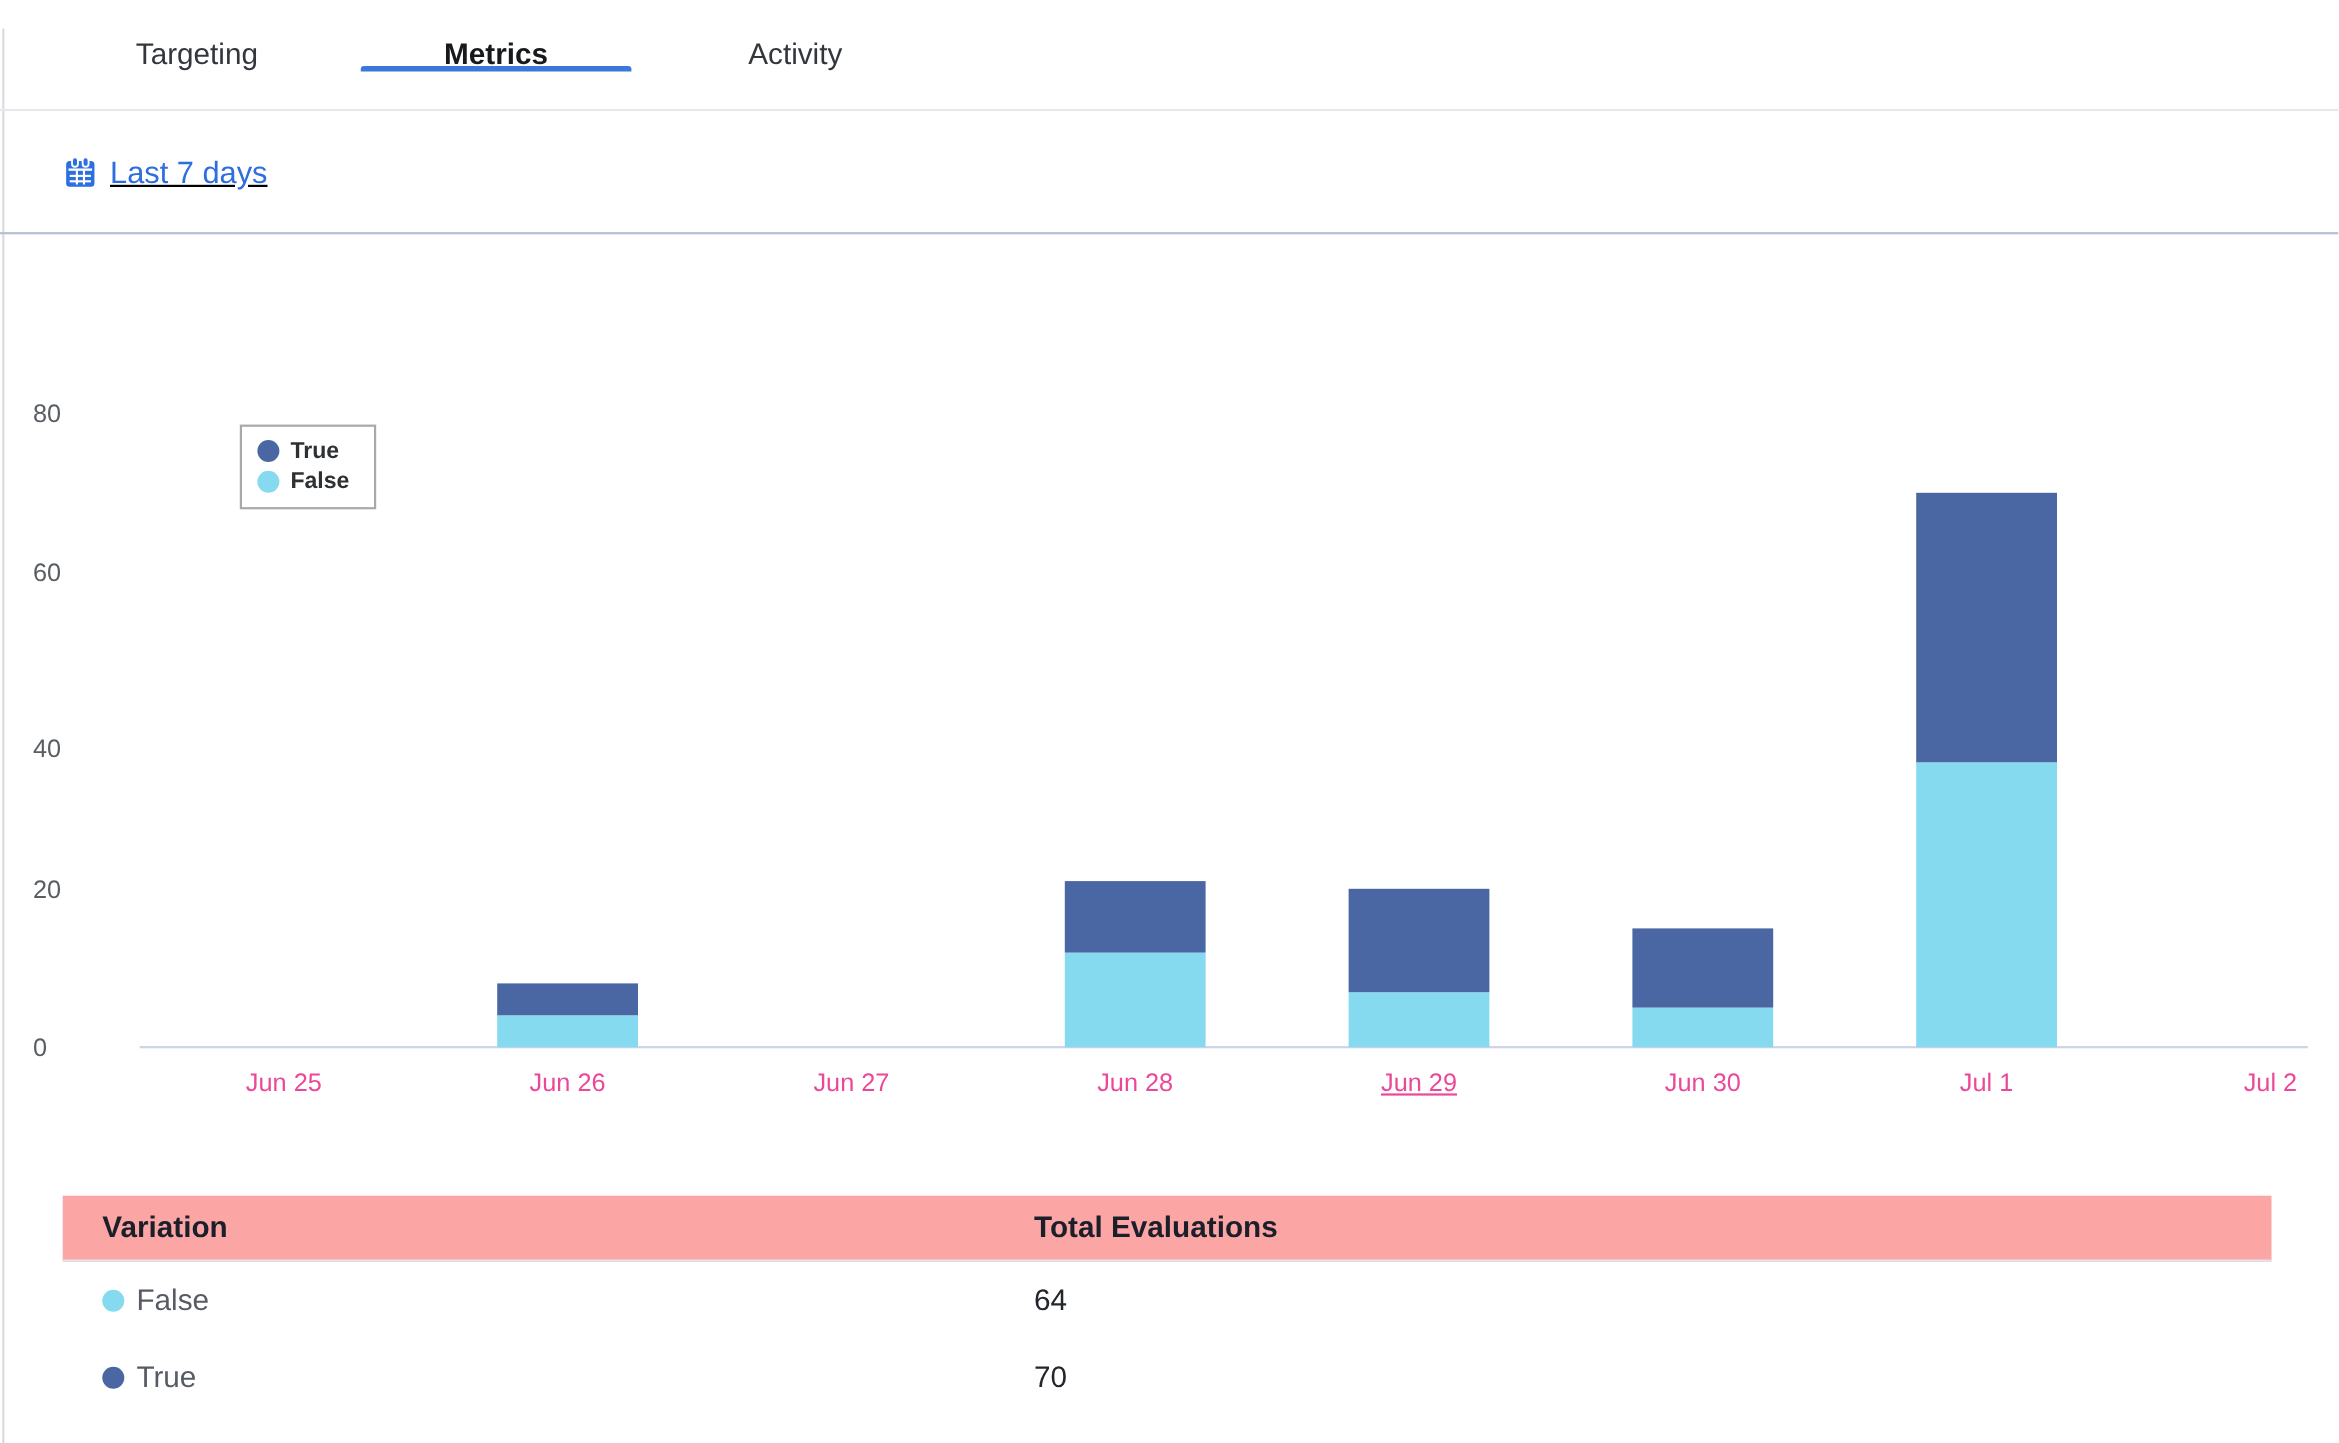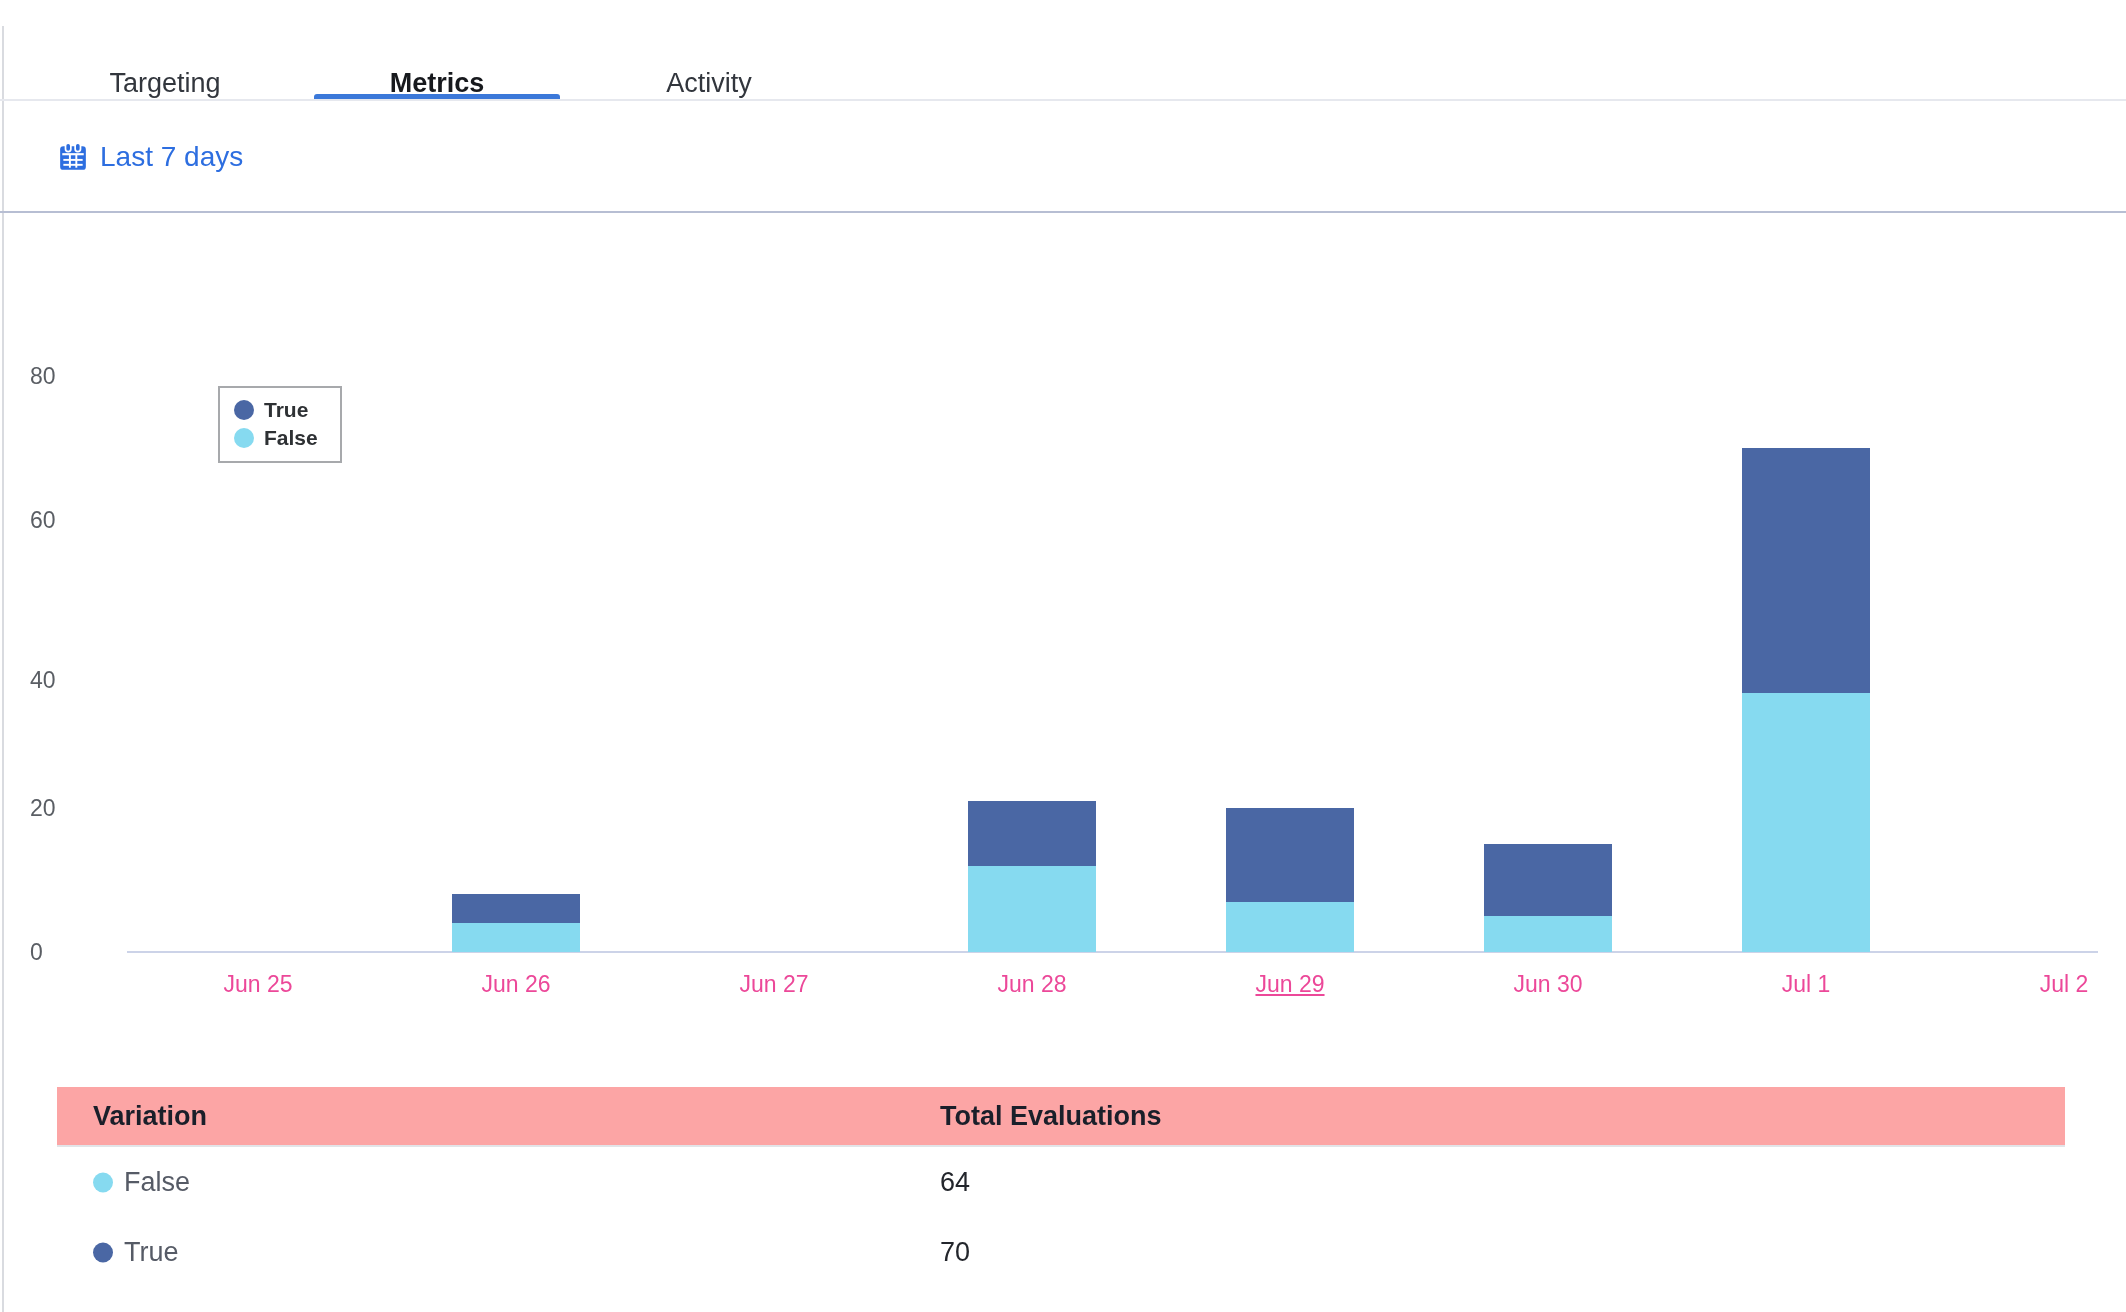--- a/index.html
+++ b/index.html
@@ -7,38 +7,38 @@
   body { font-family:"Liberation Sans", sans-serif; }
   .app {
     position:relative; width:2126px; height:1312px; background:#fff; overflow:hidden;
   }
   .left-hairline {
     position:absolute; left:2px; top:26px; width:2px; height:1286px; background:#d9dbe0;
   }
   
   .tabbar {
     position:absolute; left:0; top:0; width:2126px; height:101px;
-    border-bottom:2px solid #e6e8ee; display:flex; align-items:flex-end; padding-left:42px;
+    border-bottom:2px solid #e6e8ee; display:flex; align-items:center; padding-left:56px;
   }
   .tab {
     position:relative; width:246px; margin-right:26px; display:flex;
     align-items:center; justify-content:center;
     font-size:27px; color:#32363d; cursor:pointer;
   }
   .tab.active { font-weight:bold; color:#17191d; }
   .tab.active::after {
     content:""; position:absolute; left:0; right:0; bottom:0; height:5px;
     background:#3b78d9; border-radius:3px 3px 0 0;
   }
   
   .filterbar {
     position:absolute; left:0; top:103px; width:2126px; height:110px;
     border-bottom:2px solid #b7bed3; display:flex; align-items:center; padding-left:58px;
   }
-  .daterange { display:flex; align-items:center; gap:12px; cursor:pointer; }
+  .daterange { display:flex; align-items:center; gap:12px; cursor:pointer;text-decoration:underline; }
   .daterange svg { display:block; }
   .daterange-label { font-size:28px; color:#2d6ee0; }
   
   .chart-section { position:absolute; left:0; top:215px; width:2126px; height:872px; }
   .chart-title {
     position:absolute; left:0; top:98px; width:2126px; text-align:center;
     font-size:31px; color:#3c4046;
   }
   .legend {
     position:absolute; left:218px; top:171px; width:124px;

